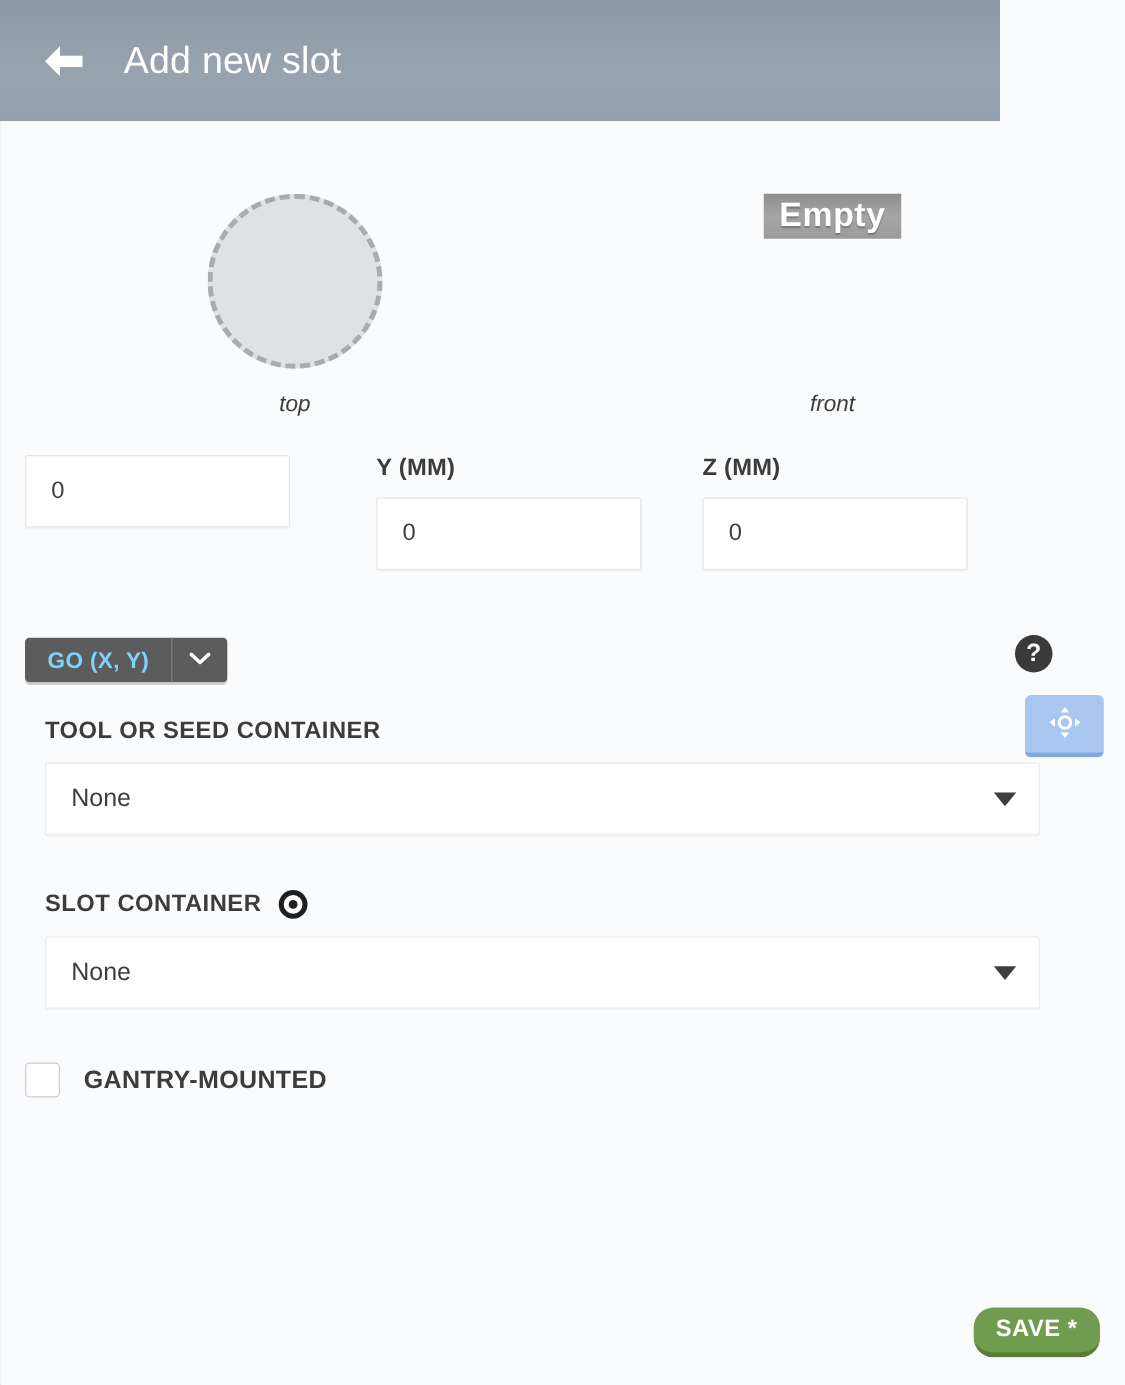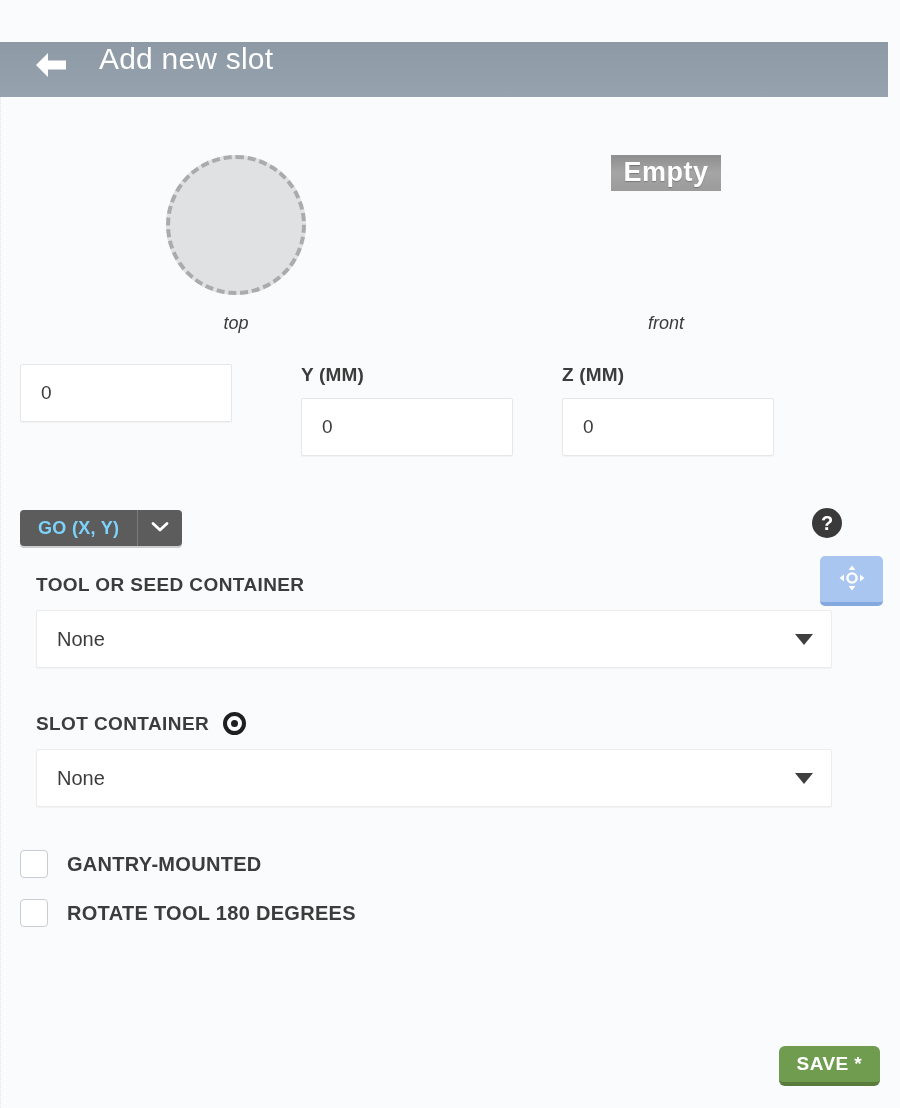--- a/index.html
+++ b/index.html
@@ -11,27 +11,26 @@
     overflow: hidden;
   }
   body {
     position: relative;
   }
 
   
   .panel-header {
     position: absolute;
     top: 0; left: 0;
-    width: 888px;
+    width: 800px;
     height: 97px;
     background: linear-gradient(to bottom, #8d99a5 0%, #97a4b0 60%, #93a0ac 100%);
     display: flex;
-    align-items: flex-start;
+    align-items: center;
     padding-left: 28px;
-    margin-top: 42px;
   }
   .back-arrow {
     width: 46px;
     height: 46px;
     display: flex;
     align-items: center;
     justify-content: center;
     cursor: pointer;
     flex: 0 0 auto;
   }
@@ -286,21 +285,21 @@
     top: 949px;
   }
   .save-btn {
     background: #6f9c4e;
     color: #ffffff;
     font-size: 19px;
     font-weight: bold;
     letter-spacing: 0.4px;
     border: none;
     border-bottom: 4px solid #577c3c;
-    border-radius: 6px;
+    border-radius: 16px;
     padding: 0 18px;
     height: 40px;
     cursor: pointer;
     font-family: "Liberation Sans", sans-serif;
   }
 </style>
 </head>
 <body>
 
 <div class="panel-header">
@@ -401,24 +400,20 @@
     </div>
   </div>
 
   <div class="checkbox-group">
 
     <div class="checkbox-row">
       <span class="checkbox-box"></span>
       <span class="checkbox-label">GANTRY-MOUNTED</span>
     </div>
 
-    <div class="checkbox-row">
-      <span class="checkbox-box"></span>
-      <span class="checkbox-label">ROTATE TOOL 180 DEGREES</span>
-    </div>
 
   </div>
 
   <div class="save-row">
     <button class="save-btn">SAVE *</button>
   </div>
 
 </div>
 
 </body></html>

